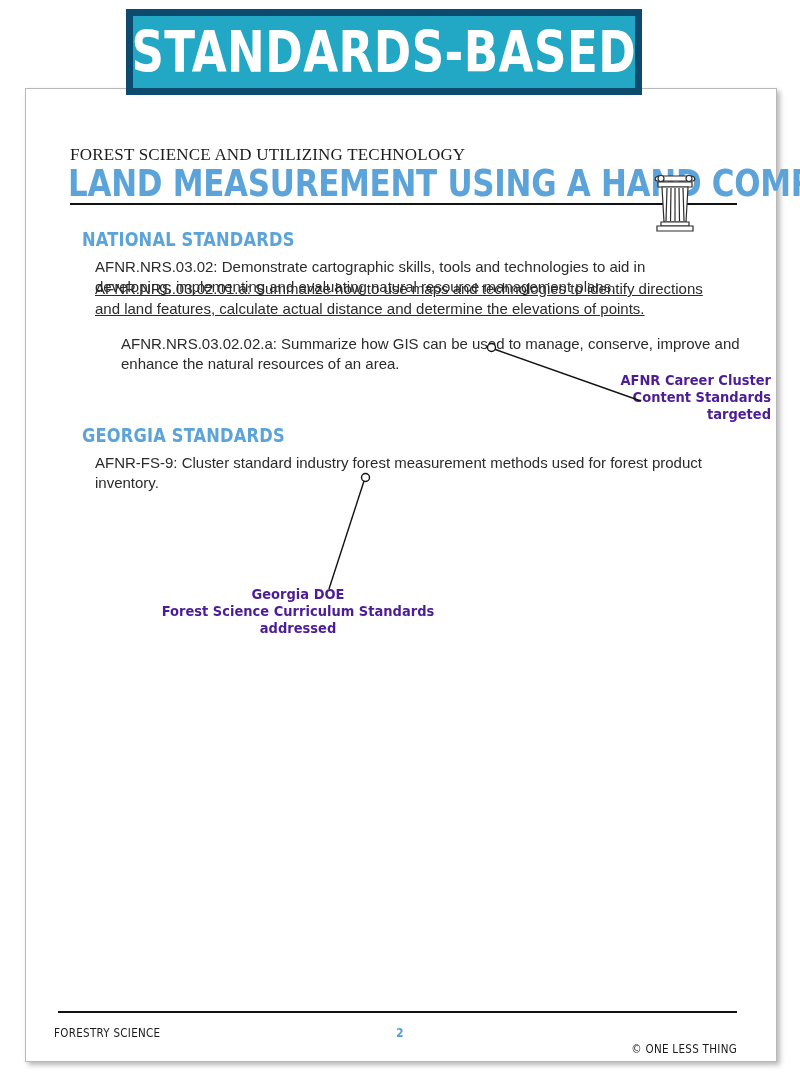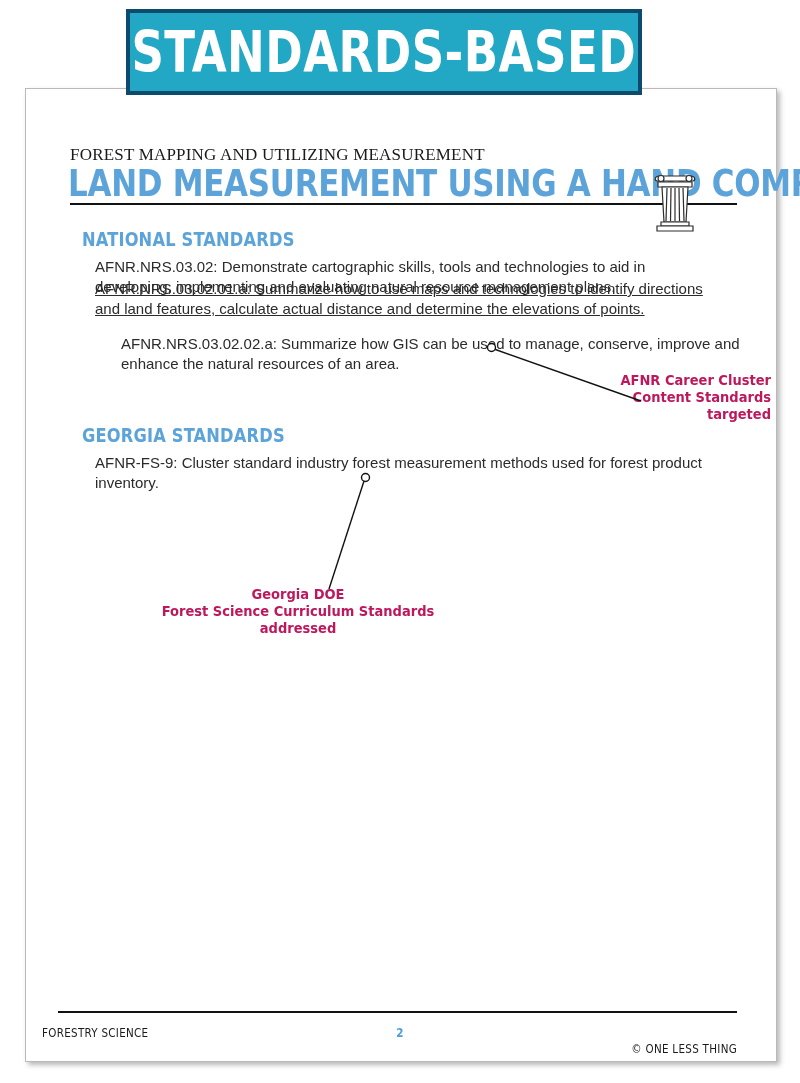--- a/index.html
+++ b/index.html
@@ -29,21 +29,21 @@
   }
 
   
   #top-banner {
     position: absolute;
     left: 126px;
     top: 9px;
     width: 516px;
     height: 86px;
     background: #22a7c4;
-    border: 4px solid #0c4a6e;
+    border: 7px solid #0c4a6e;
     box-sizing: border-box;
     display: flex;
     align-items: center;
     justify-content: center;
     z-index: 5;
   }
   #top-banner .banner-text {
     color: #ffffff;
     font-family: "Liberation Sans Narrow", "DejaVu Sans Condensed", "Liberation Sans", sans-serif;
     font-weight: bold;
@@ -126,21 +126,21 @@
   #std-n3 { left: 95px; top: 334px; width: 625px; margin-left: 26px; }
   #std-g1 { left: 95px; top: 453px; width: 640px; }
 
   
   .annotation {
     position: absolute;
     font-family: "Liberation Sans Narrow", "DejaVu Sans Condensed", "Liberation Sans", sans-serif;
     font-weight: bold;
     font-size: 14.5px;
     line-height: 1.18;
-    color: #be185d;
+    color: #4c1d95;
     white-space: pre-line;
   }
   #annotation-afnr {
     right: 29px;
     top: 372px;
     text-align: right;
   }
   #annotation-georgia {
     left: 150px;
     top: 586px;
@@ -171,34 +171,34 @@
   .footer-text {
     position: absolute;
     top: 1026px;
     font-family: "Liberation Sans Narrow", "DejaVu Sans Condensed", "Liberation Sans", sans-serif;
     font-size: 11.5px;
     font-weight: normal;
     letter-spacing: 0.3px;
     color: #1a1a1a;
     white-space: nowrap;
   }
-  #footer-left  { left: 42px; }
+  #footer-left  { left: 54px; }
   #footer-page  { left: 0; width: 800px; text-align: center; color: #4a9fd8; font-weight: bold; }
   #footer-right { right: 63px; margin-top: 16px; }
 </style>
 </head>
 <body>
 
 <div id="page-sheet"></div>
 
 <div id="top-banner">
   <span class="banner-text">STANDARDS-BASED</span>
 </div>
 
-<div class="kicker">FOREST MAPPING AND UTILIZING MEASUREMENT</div>
+<div class="kicker">FOREST SCIENCE AND UTILIZING TECHNOLOGY</div>
 <div class="main-title">LAND MEASUREMENT USING A HAND COMPASS</div>
 <div class="title-rule"></div>
 
 <svg id="column-icon" viewBox="0 0 46 66" xmlns="http://www.w3.org/2000/svg">
 
   <g fill="#ffffff" stroke="#2c2c2c" stroke-width="1.2">
     <path d="M6 16 L40 16 L40 21 L6 21 Z"></path>
     <path d="M7 10 C3 10 2 14 5 15 L41 15 C44 14 43 10 39 10 Z"></path>
     <circle cx="9" cy="12.5" r="3"></circle>
     <circle cx="37" cy="12.5" r="3"></circle>

